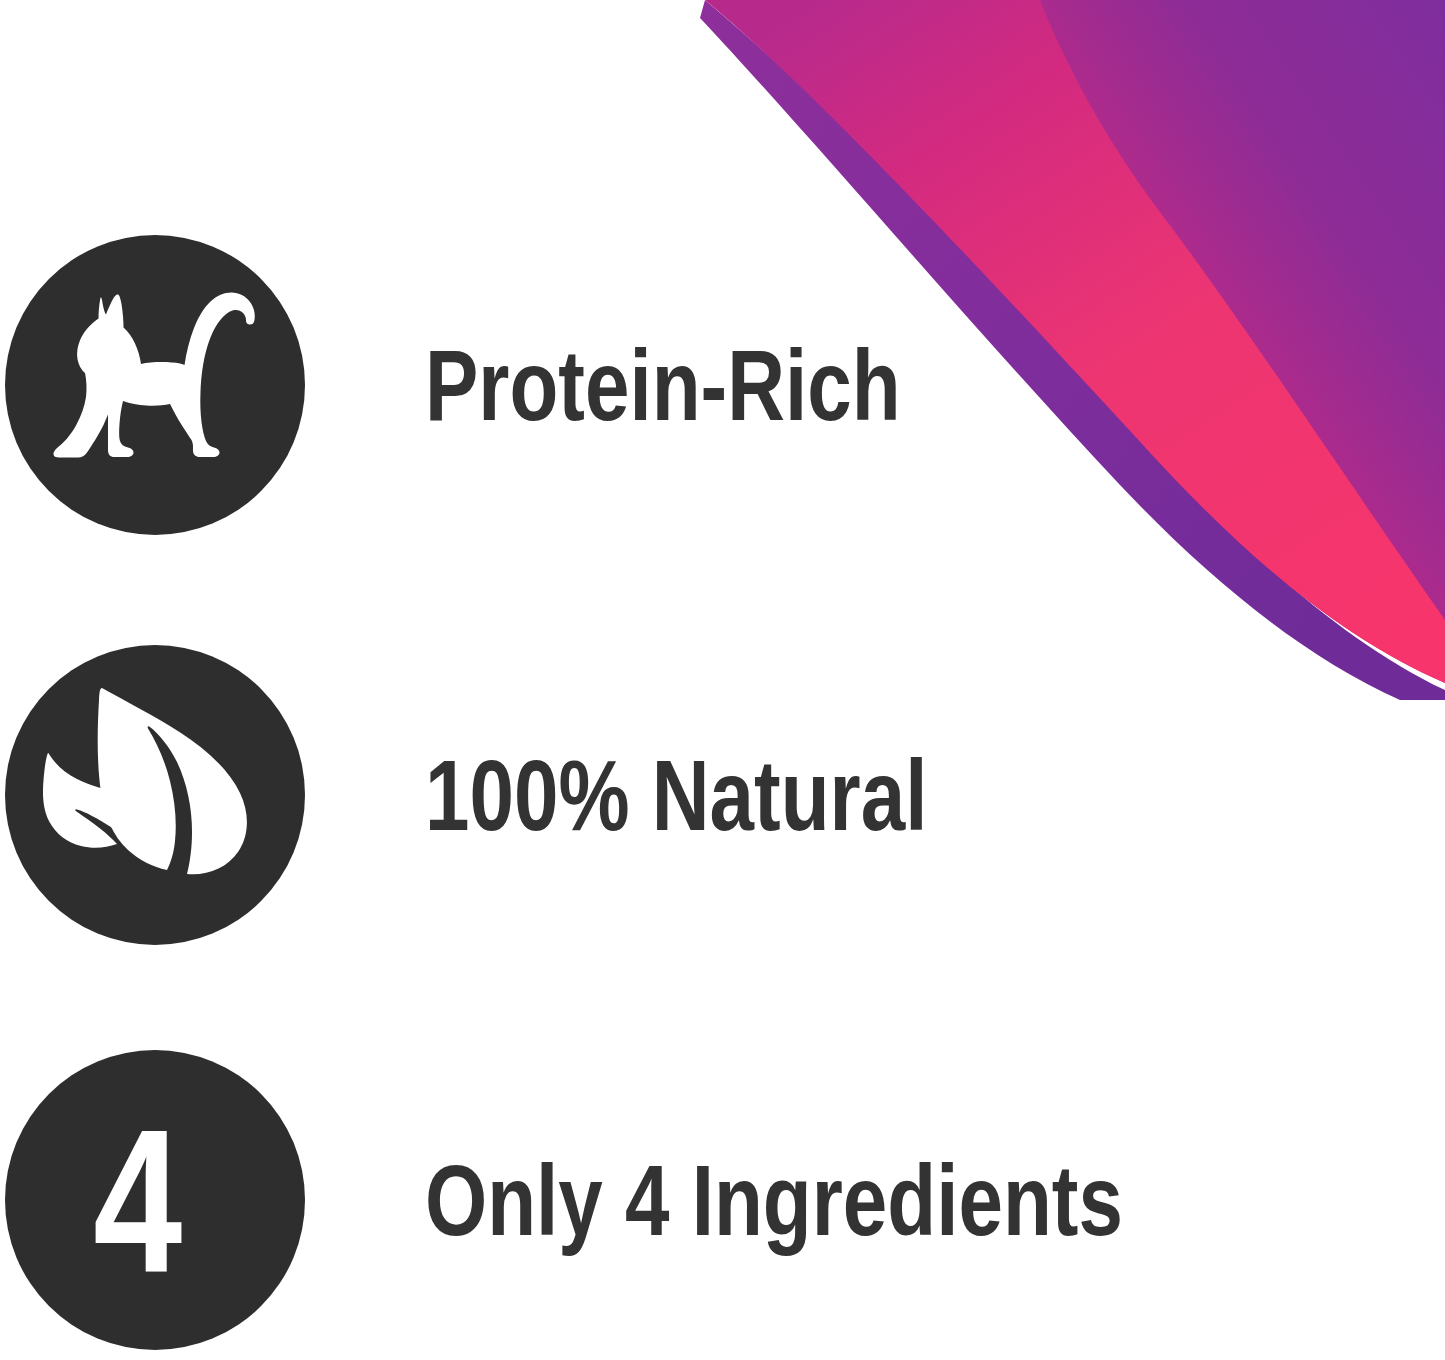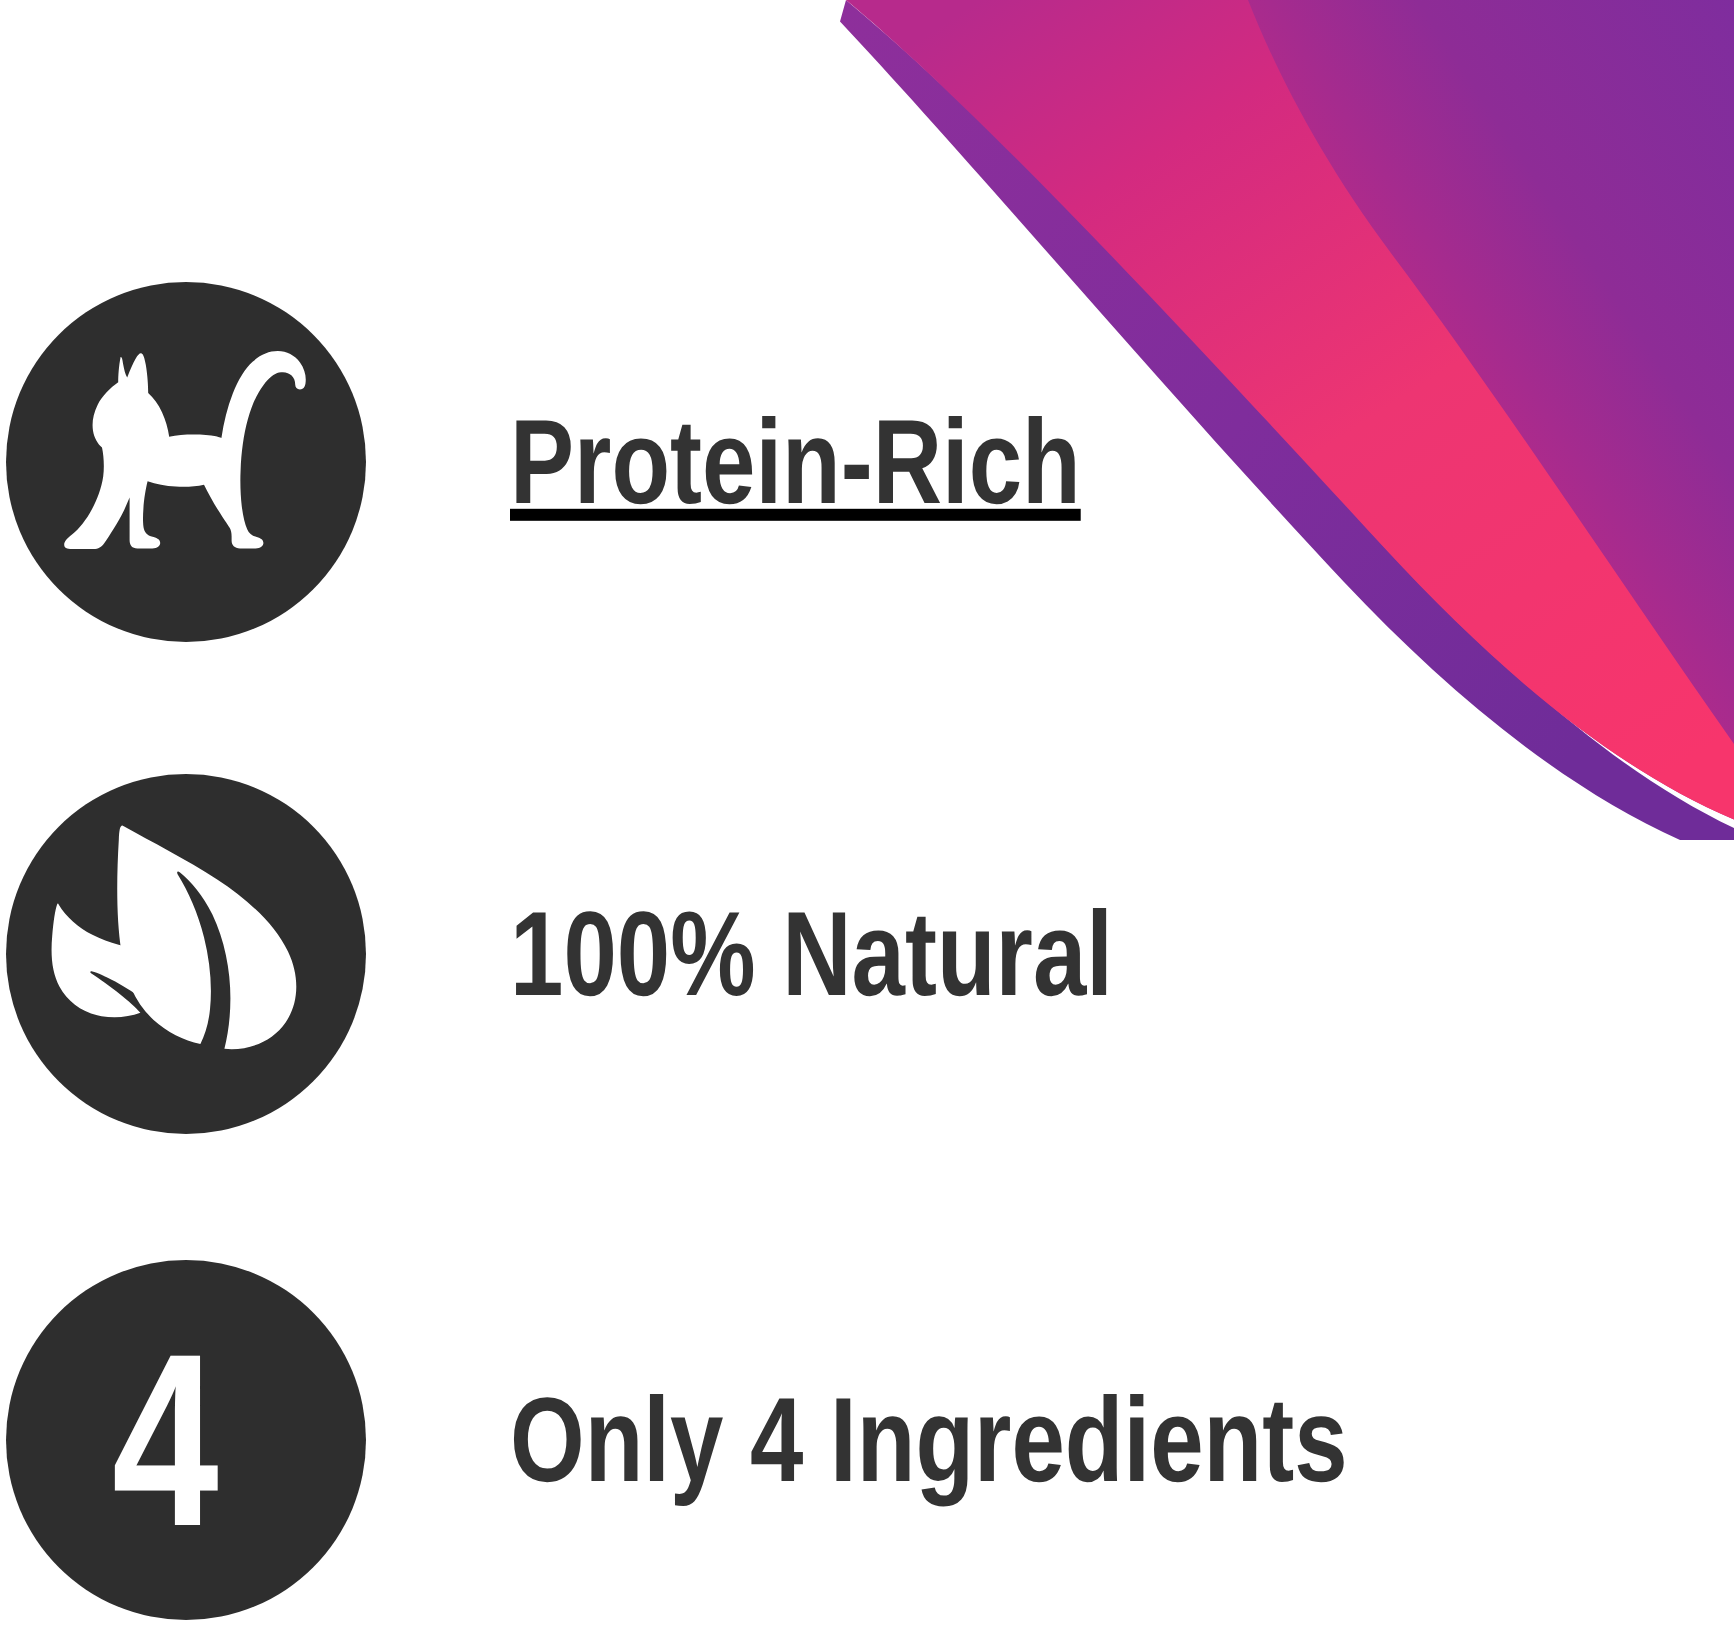--- a/index.html
+++ b/index.html
@@ -37,21 +37,21 @@
 
   
   .feature-row {
     position: absolute;
     left: 0;
     display: flex;
     align-items: center;
     width: 1445px;
     height: 300px;
   }
-  #row-0 { top: 235px; text-decoration: underline; }
+  #row-0 { top: 235px; }
   #row-1 { top: 645px; }
   #row-2 { top: 1050px; }
 
   .badge {
     position: relative;
     flex: 0 0 auto;
     width: 300px;
     height: 300px;
     margin-left: 5px;
     border-radius: 50%;

